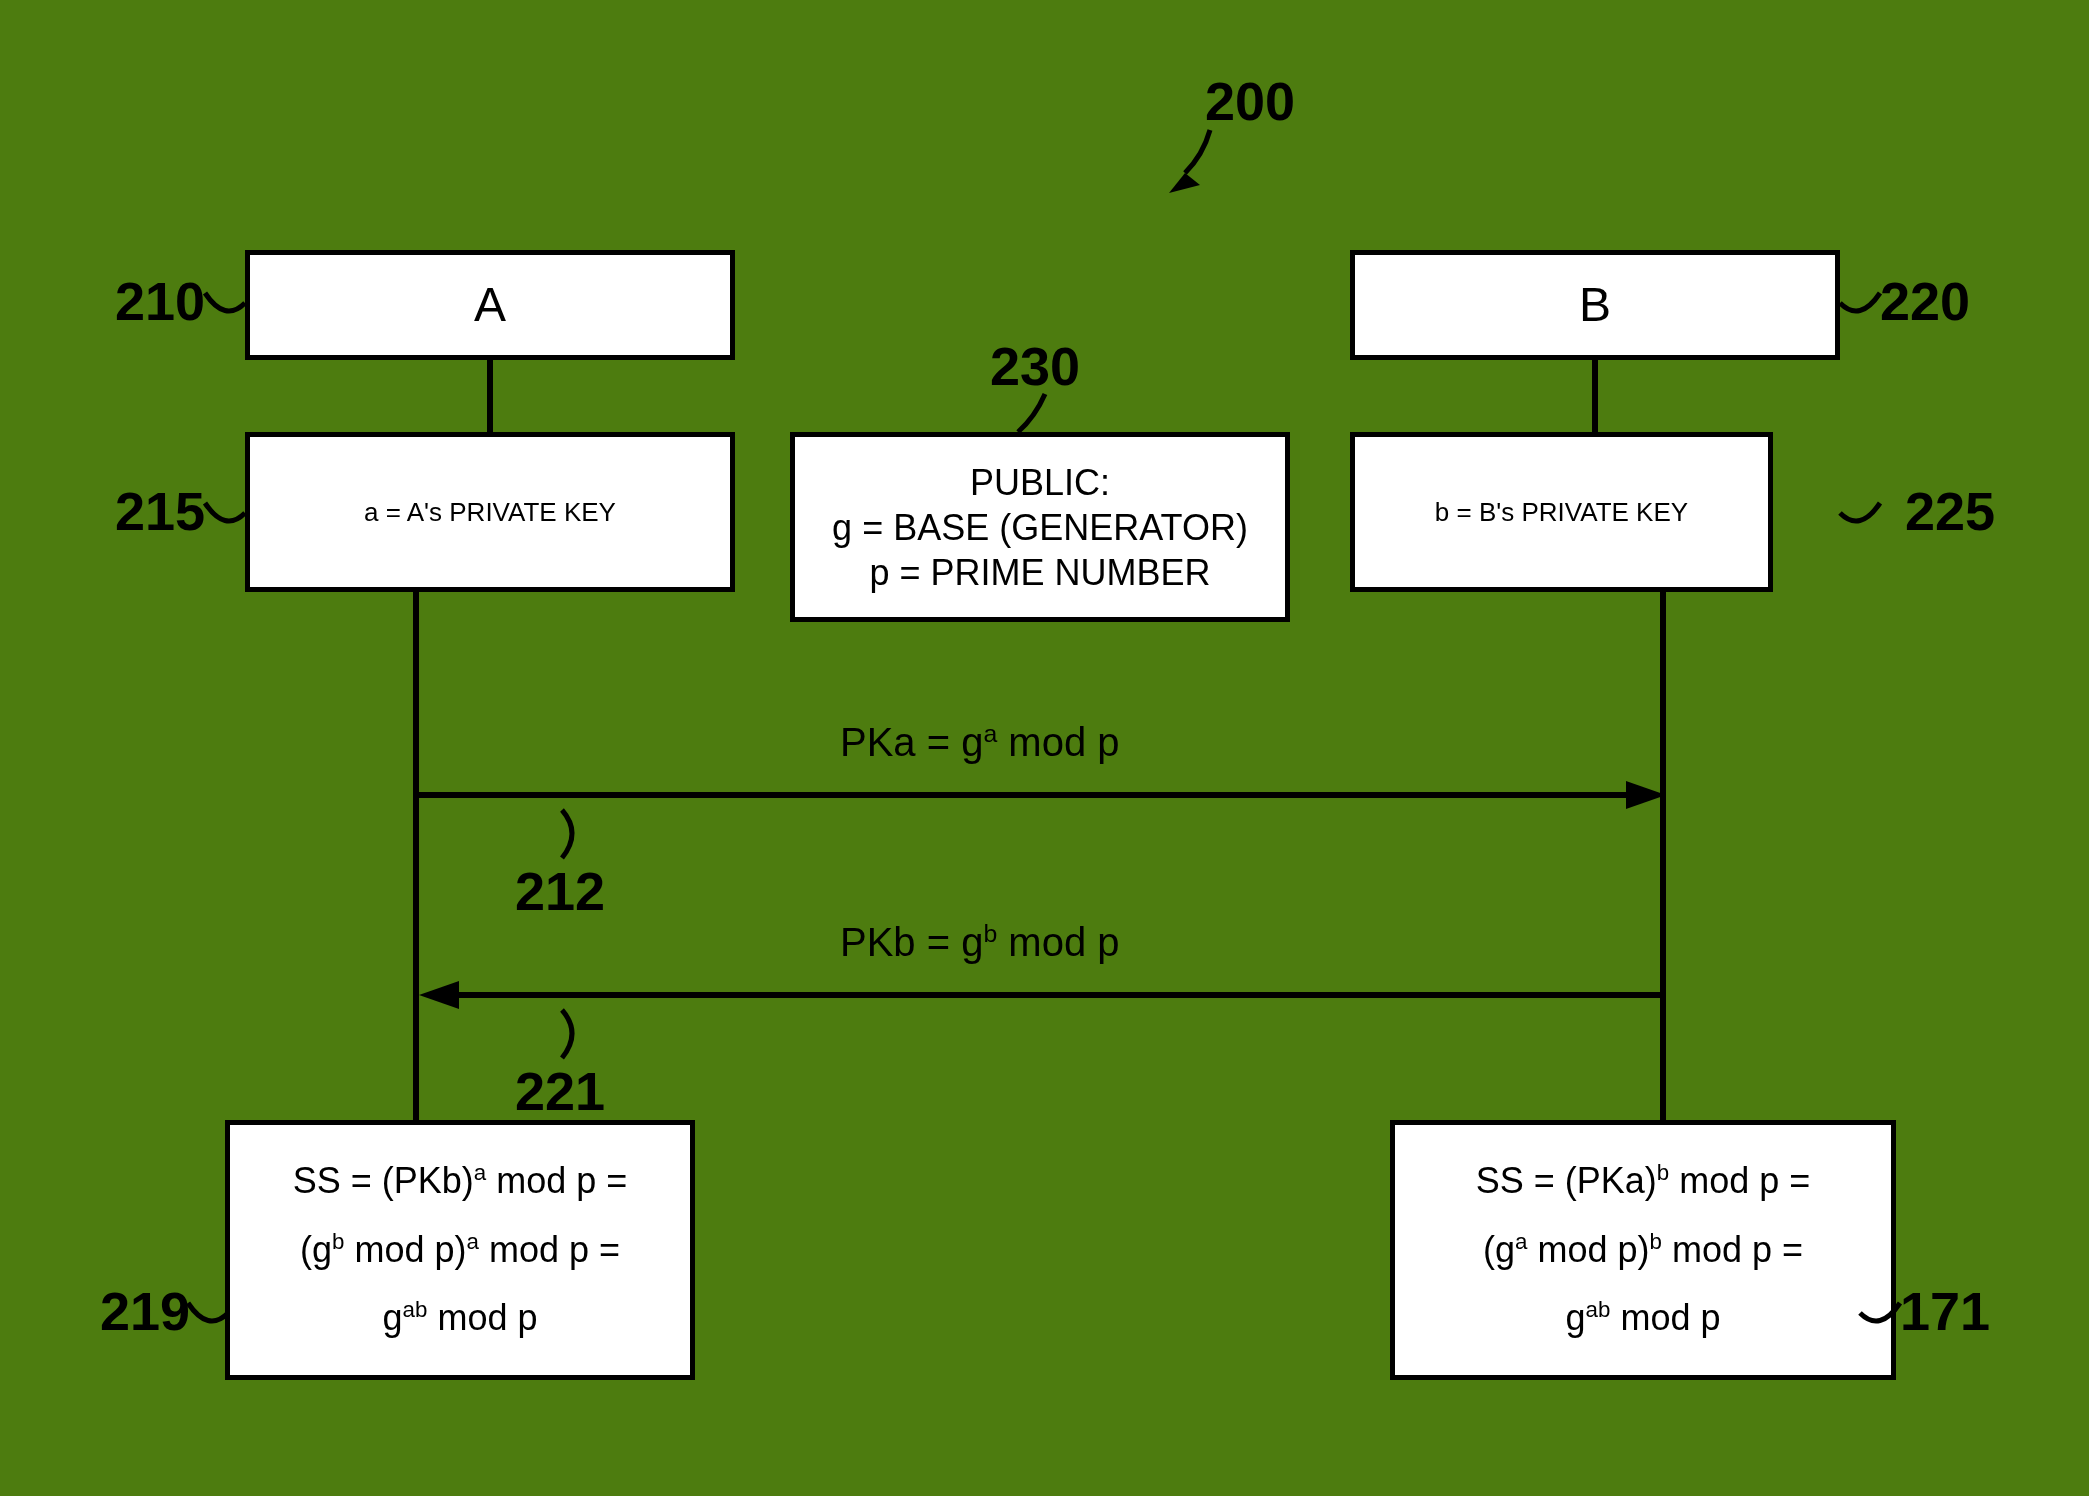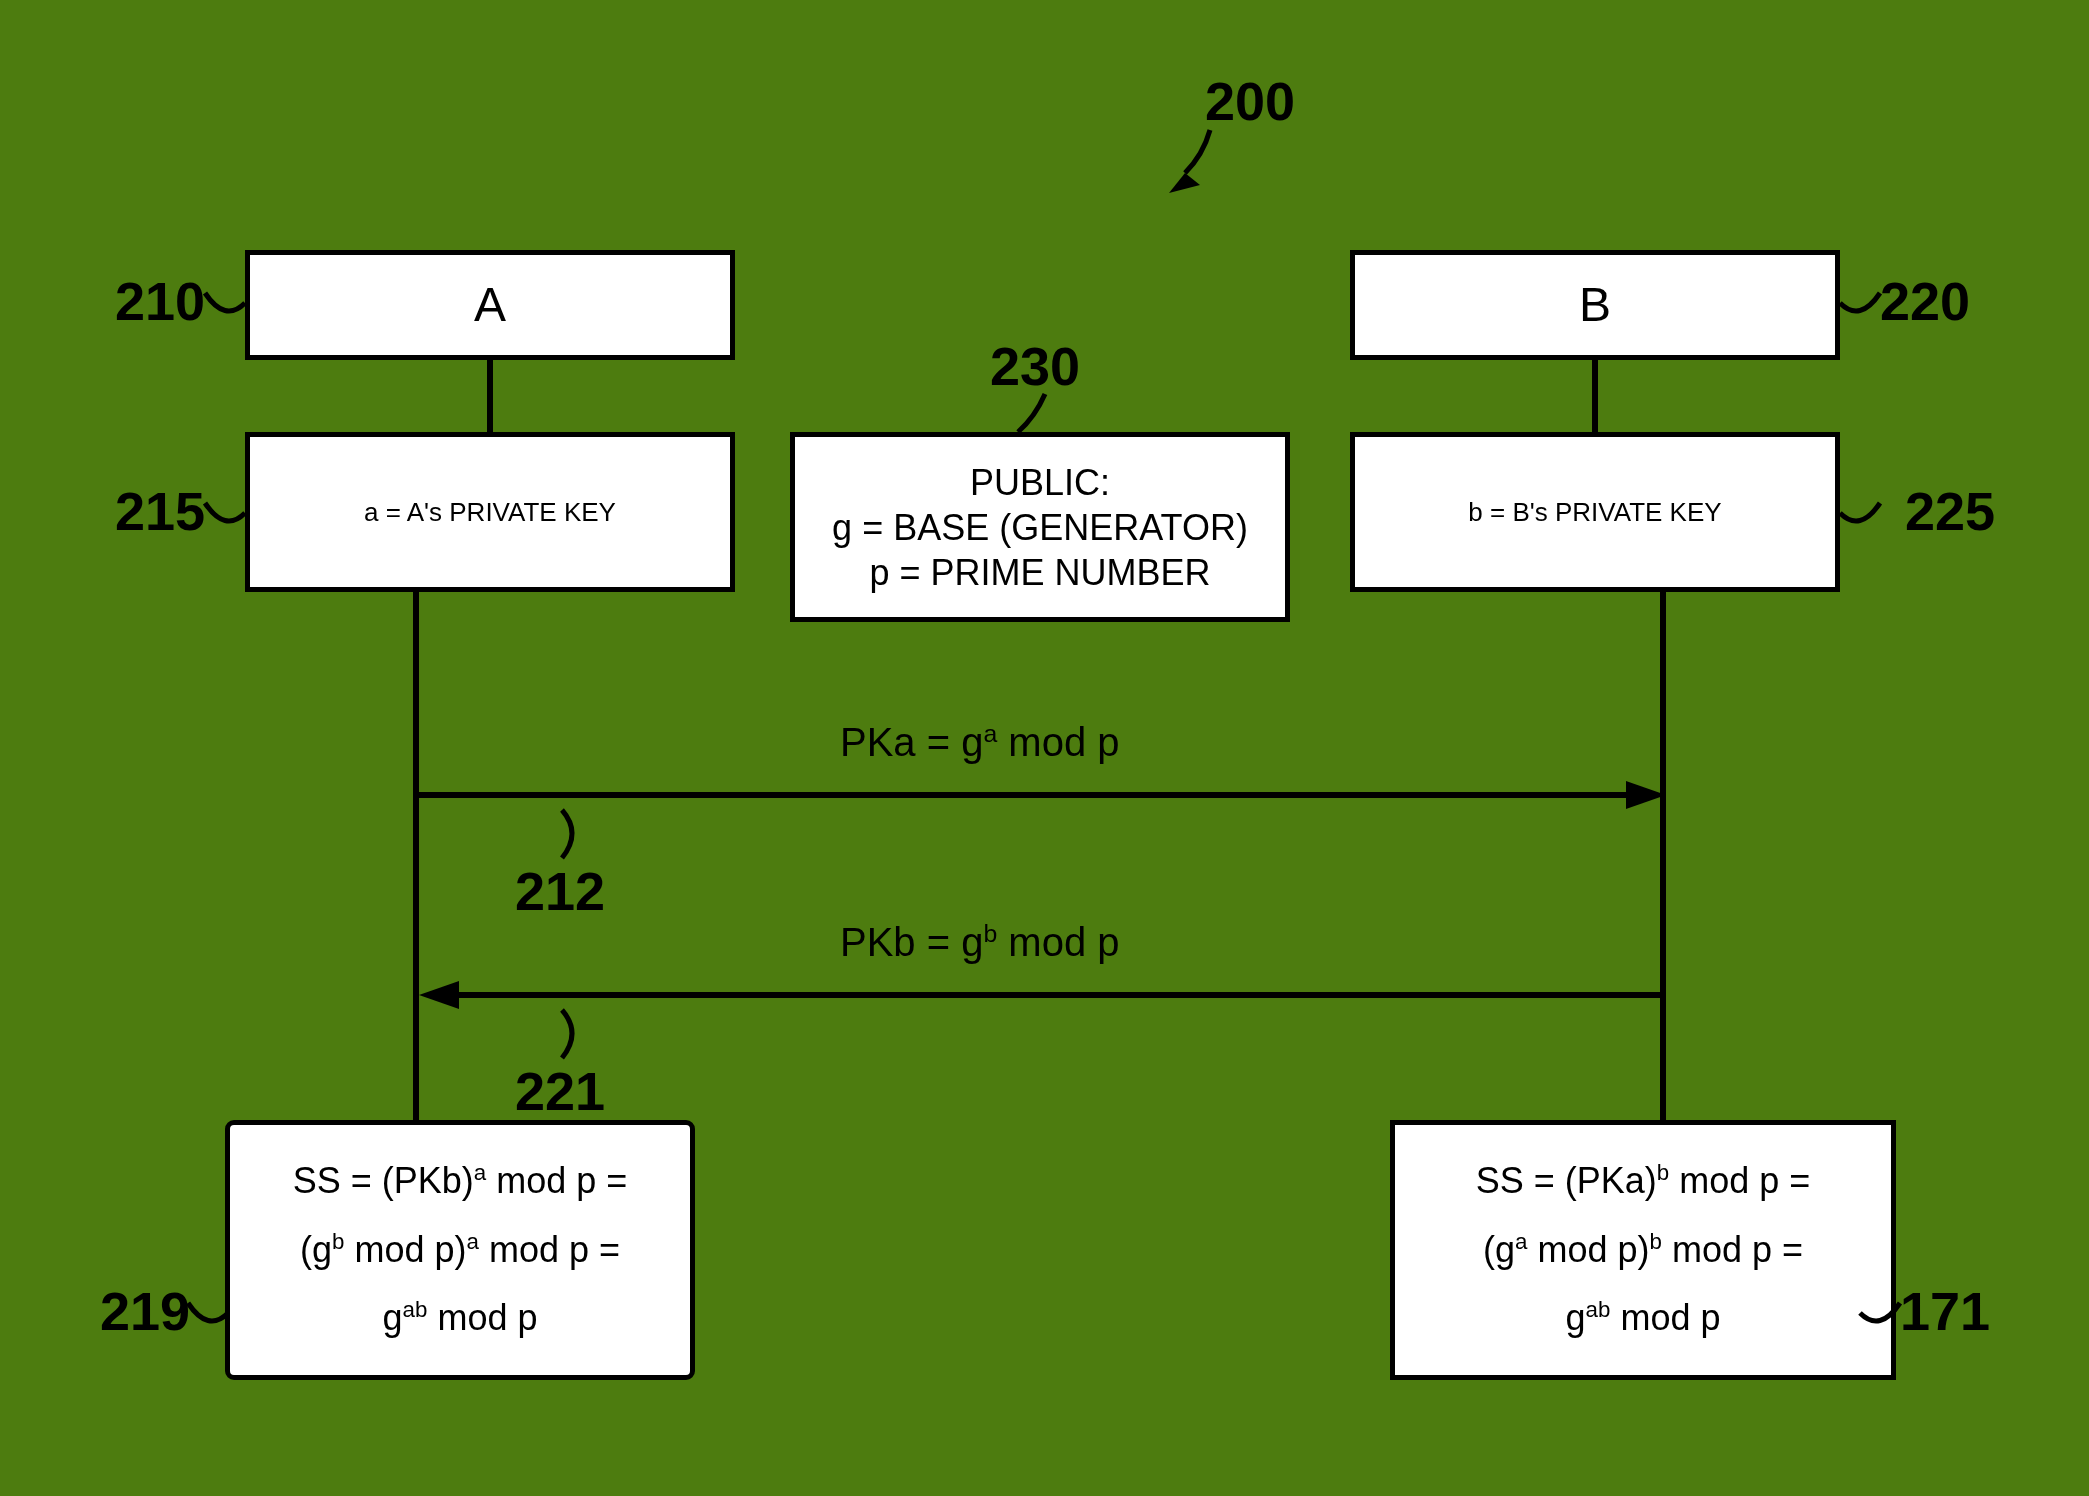--- a/index.html
+++ b/index.html
@@ -76,21 +76,21 @@
 
   <div class="connector" style="left:487px; top:360px; width:6px; height:72px;"></div>
   <div class="connector" style="left:1592px; top:360px; width:6px; height:72px;"></div>
 
   <div class="box" style="left:245px; top:432px; width:490px; height:160px;">a = A's PRIVATE KEY</div>
   <div class="ref" style="left:115px; top:480px;">215</div>
   <svg style="position:absolute; left:200px; top:488px;" width="55" height="60">
     <path class="leader" d="M45,25 Q25,45 5,15"></path>
   </svg>
 
-  <div class="box" style="left:1350px; top:432px; width:490px; height:160px;">b = B's PRIVATE KEY</div>
+  <div class="box" style="left:1350px; top:432px; width:423px; height:160px;">b = B's PRIVATE KEY</div>
   <div class="ref" style="left:1880px; top:480px;margin-left:25px;">225</div>
   <svg style="position:absolute; left:1835px; top:488px;" width="55" height="60">
     <path class="leader" d="M5,25 Q25,45 45,15"></path>
   </svg>
 
   <div class="box" style="left:790px; top:432px; width:500px; height:190px; flex-direction:column; font-size:36px;">
     <div>PUBLIC:</div>
     <div>g = BASE (GENERATOR)</div>
     <div>p = PRIME NUMBER</div>
   </div>
@@ -116,21 +116,21 @@
   <svg style="position:absolute; left:413px; top:975px;" width="1260" height="40">
     <line class="aline" x1="1250" y1="20" x2="35" y2="20"></line>
     <polygon class="ahead" points="6,20 46,6 46,34"></polygon>
   </svg>
   <div class="msglabel" style="left:840px; top:920px;">PKb = g<sup>b</sup> mod p</div>
   <div class="ref" style="left:515px; top:1060px;">221</div>
   <svg style="position:absolute; left:552px; top:1008px;" width="50" height="55">
     <path class="leader" d="M10,2 Q30,25 10,50"></path>
   </svg>
 
-  <div class="box ssbox" style="left:225px; top:1120px; width:470px; height:260px; flex-direction:column;border-radius:9px;">
+  <div class="box ssbox" style="left:225px; top:1120px; width:470px; height:260px; flex-direction:column;">
     <div>SS = (PKb)<sup>a</sup> mod p =</div>
     <div>(g<sup>b</sup> mod p)<sup>a</sup> mod p =</div>
     <div>g<sup>ab</sup> mod p</div>
   </div>
   <div class="ref" style="left:100px; top:1280px;">219</div>
   <svg style="position:absolute; left:183px; top:1288px;" width="55" height="60">
     <path class="leader" d="M45,25 Q25,45 5,15"></path>
   </svg>
 
   <div class="box ssbox" style="left:1390px; top:1120px; width:506px; height:260px; flex-direction:column;">

